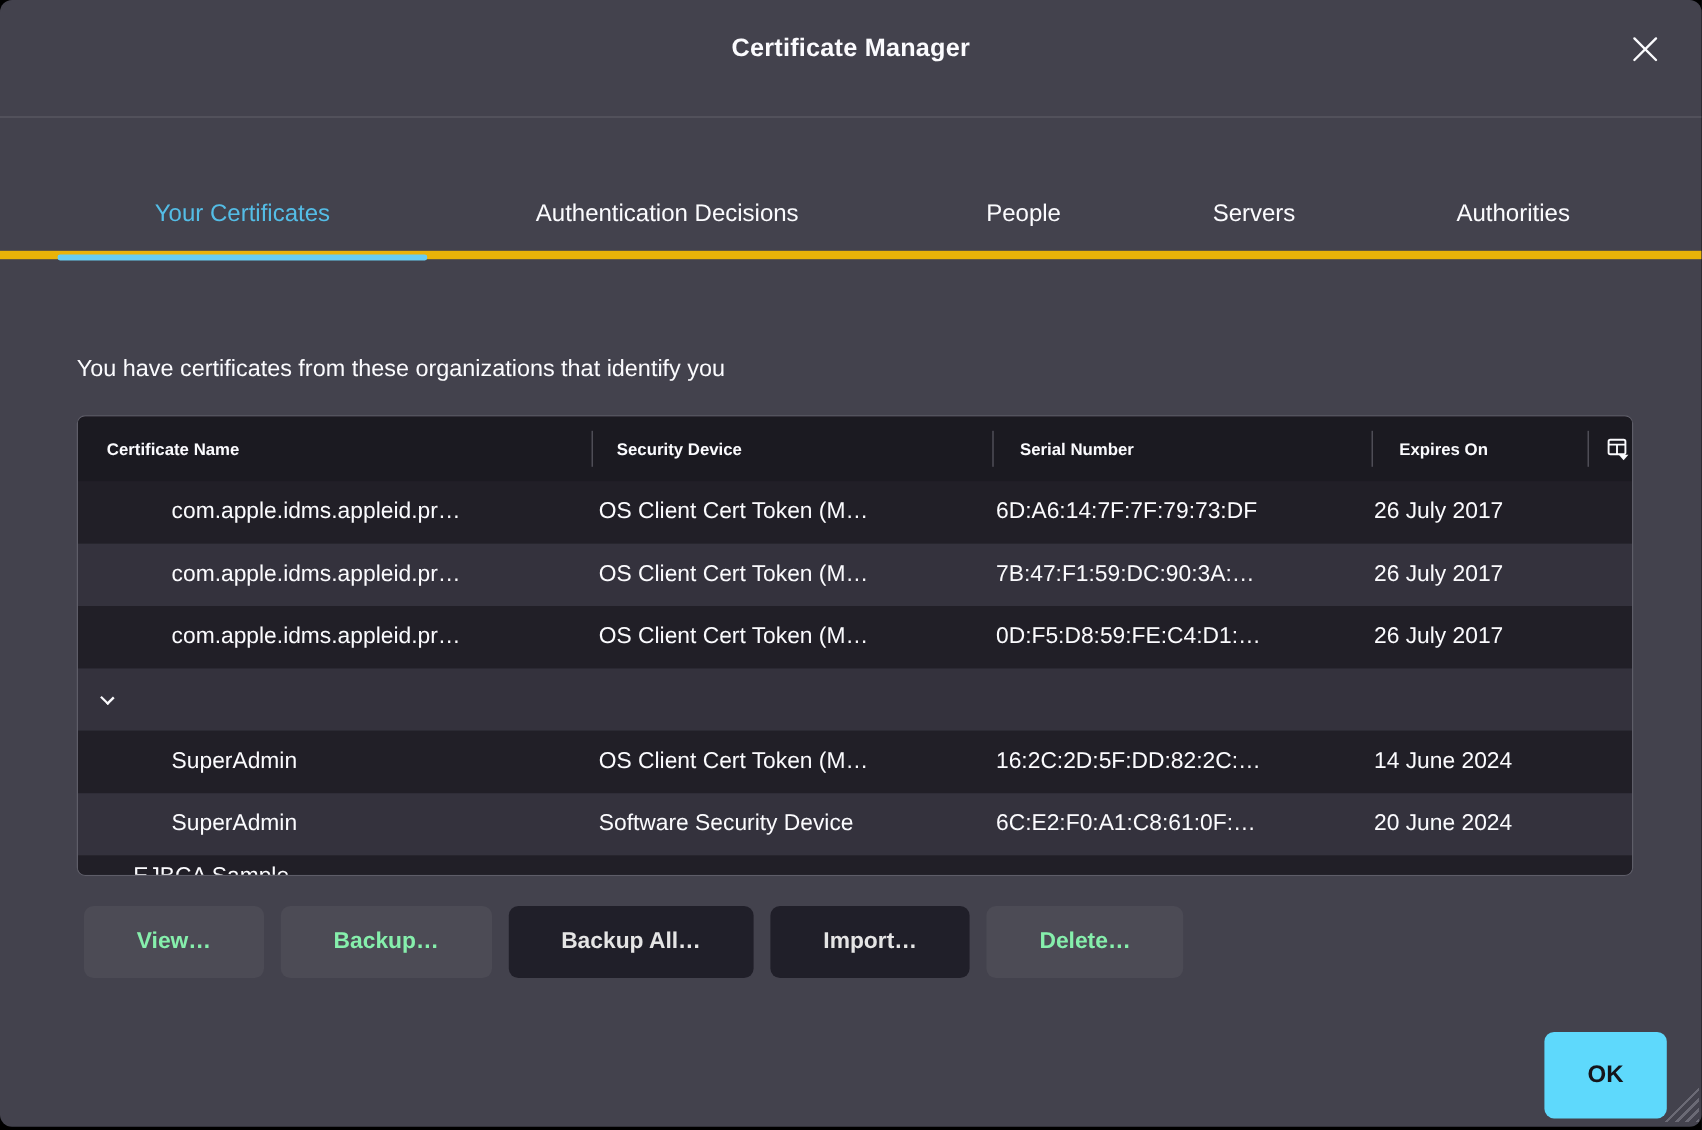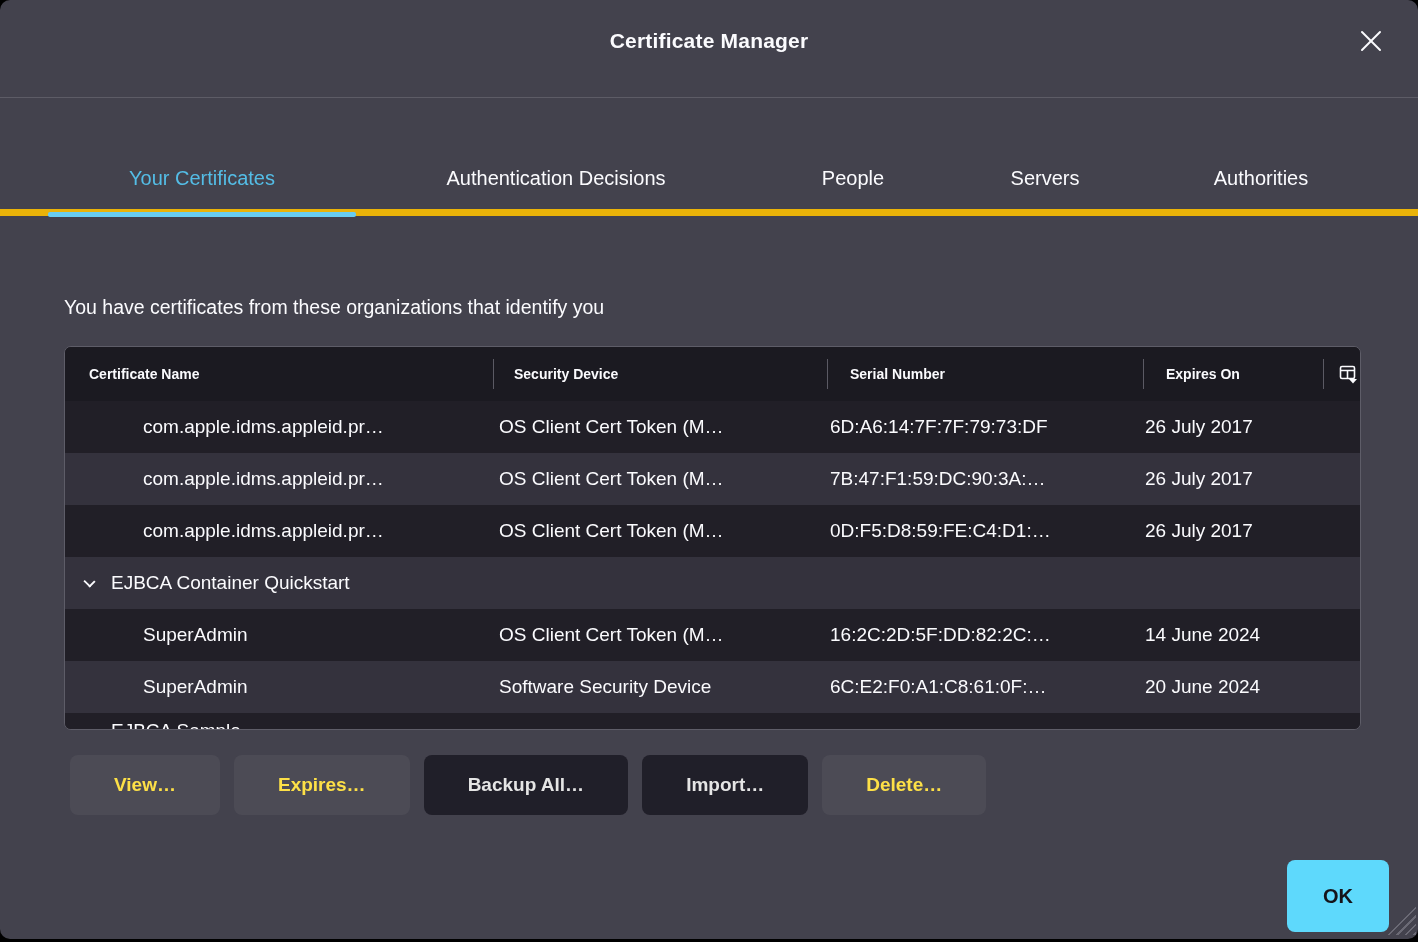--- a/index.html
+++ b/index.html
@@ -94,21 +94,21 @@
   
   .actions {
     position: absolute; left: 70px; top: 755px; display: flex; gap: 14px;
   }
   .btn {
     height: 60px; padding: 0 44px; border: none; border-radius: 8px;
     font-family: inherit; font-size: 19px; font-weight: 700;
     display: flex; align-items: center; justify-content: center; white-space: nowrap;
   }
   .btn.enabled  { background: #201f29; color: #e5e5e5; }
-  .btn.disabled { background: #4c4b55; color: #fde047; }
+  .btn.disabled { background: #4c4b55; color: #86efac; }
 
   
   .ok-btn {
     position: absolute; left: 1287px; top: 860px; width: 102px; height: 72px;
     background: #5ed9fc; color: #15141a; border: none; border-radius: 8px;
     font-family: inherit; font-size: 20px; font-weight: 700;
     display: flex; align-items: center; justify-content: center;
   }
 
   
@@ -178,21 +178,20 @@
           <div class="cell expires">26 July 2017</div>
         </div>
         <div class="row odd">
           <div class="cell name-child">com.apple.idms.appleid.pr…</div>
           <div class="cell device">OS Client Cert Token (M…</div>
           <div class="cell serial">0D:F5:D8:59:FE:C4:D1:…</div>
           <div class="cell expires">26 July 2017</div>
         </div>
         <div class="row even">
           <div class="chevron"></div>
-          <div class="cell name-group">EJBCA Container Quickstart</div>
         </div>
         <div class="row odd">
           <div class="cell name-child">SuperAdmin</div>
           <div class="cell device">OS Client Cert Token (M…</div>
           <div class="cell serial">16:2C:2D:5F:DD:82:2C:…</div>
           <div class="cell expires">14 June 2024</div>
         </div>
         <div class="row even">
           <div class="cell name-child">SuperAdmin</div>
           <div class="cell device">Software Security Device</div>
@@ -200,21 +199,21 @@
           <div class="cell expires">20 June 2024</div>
         </div>
         <div class="row odd clipped">
           <div class="cell name-group">EJBCA Sample</div>
         </div>
       </div>
   </div>
 
   <div class="actions" id="actions">
       <button class="btn disabled" disabled="">View…</button>
-      <button class="btn disabled" disabled="">Expires…</button>
+      <button class="btn disabled" disabled="">Backup…</button>
       <button class="btn enabled">Backup All…</button>
       <button class="btn enabled">Import…</button>
       <button class="btn disabled" disabled="">Delete…</button>
     </div>
 
   <button class="ok-btn">OK</button>
 
   <div class="resize-grip"></div>
 
 </div>

